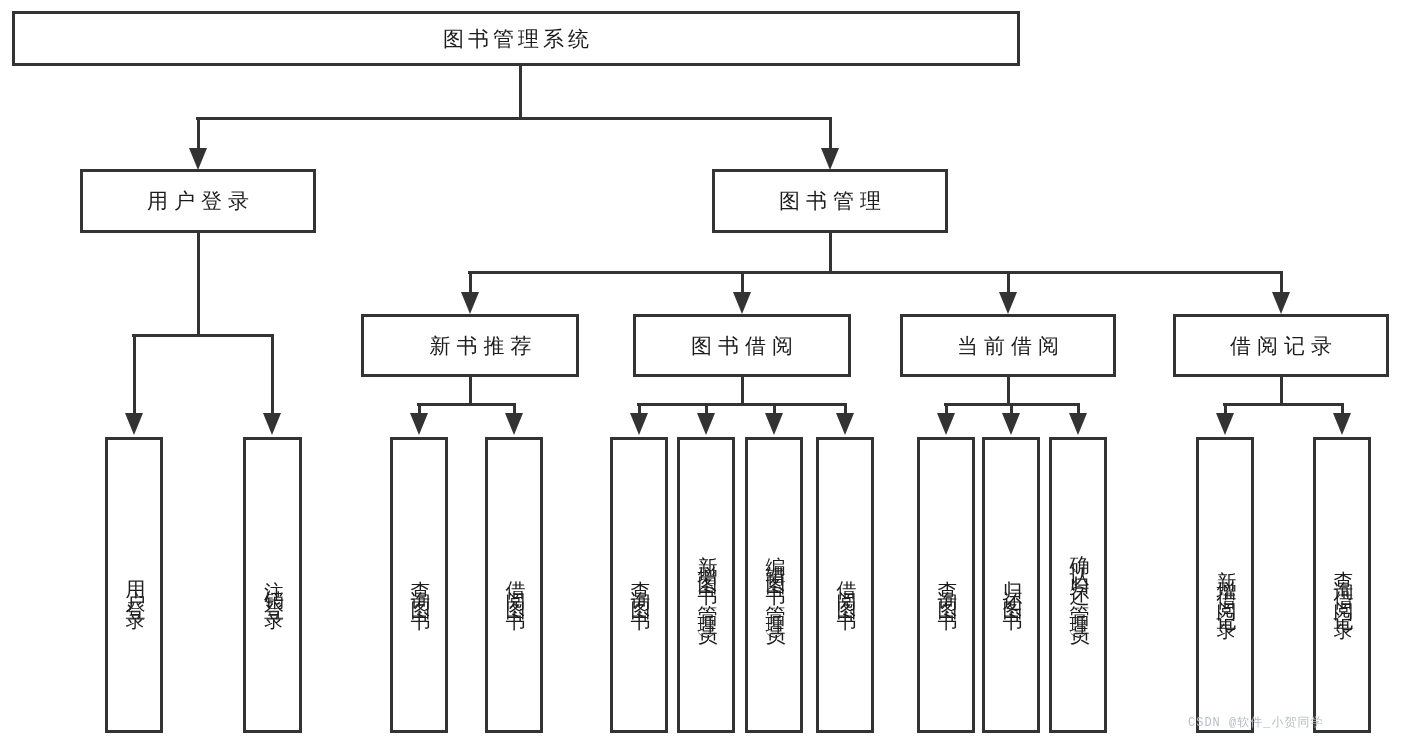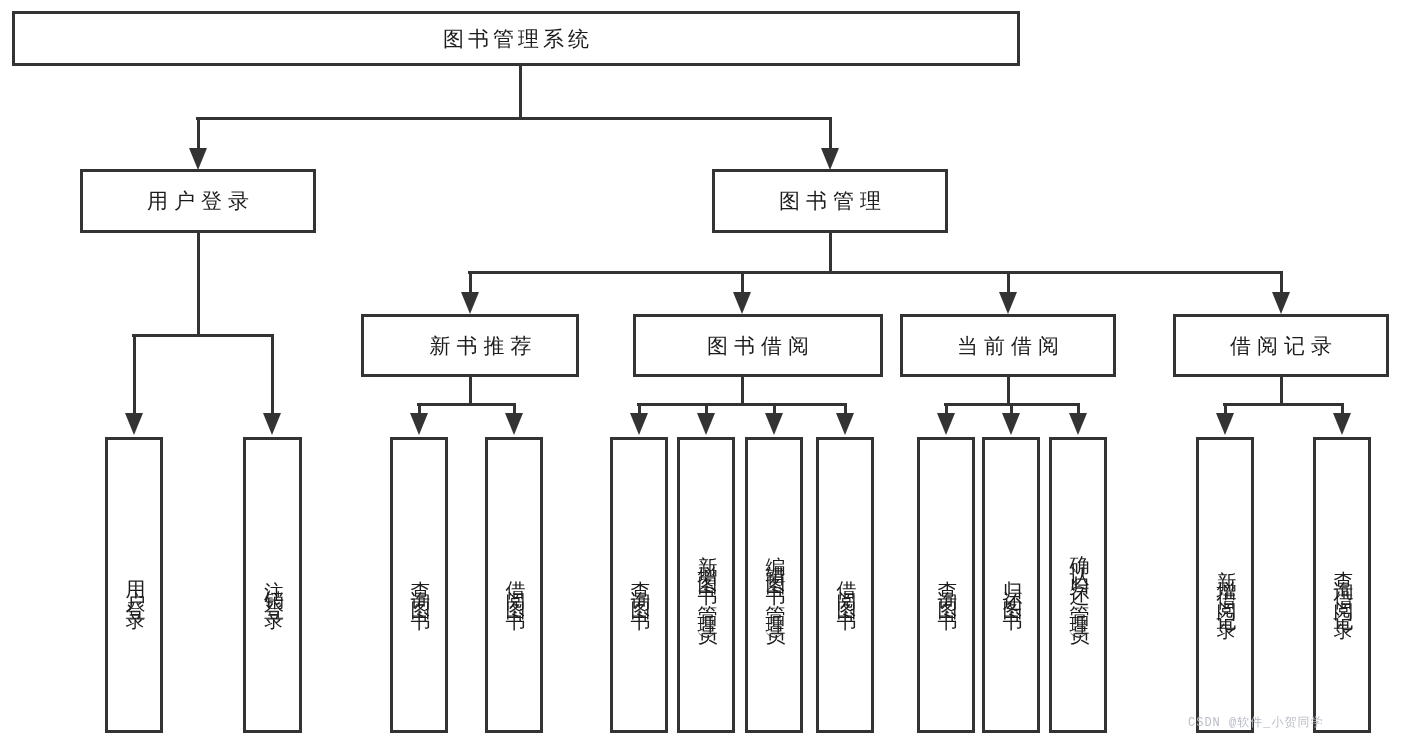--- a/index.html
+++ b/index.html
@@ -74,21 +74,21 @@
   <div class="vline" style="left:741px;top:271px;height:24px;"></div>
   <div class="arrow" style="left:733px;top:292px;"></div>
   <div class="vline" style="left:1007px;top:271px;height:24px;"></div>
   <div class="arrow" style="left:999px;top:292px;"></div>
   <div class="vline" style="left:1280px;top:271px;height:24px;"></div>
   <div class="arrow" style="left:1272px;top:292px;"></div>
 
   <div class="box" style="left:361px;top:314px;width:218px;height:63px;padding-left:21px;">
     <span class="hlabel">新书推荐</span>
   </div>
-  <div class="box" style="left:633px;top:314px;width:250px;height:63px;">
+  <div class="box" style="left:633px;top:314px;width:218px;height:63px;">
     <span class="hlabel">图书借阅</span>
   </div>
   <div class="box" style="left:1173px;top:314px;width:216px;height:63px;">
     <span class="hlabel">借阅记录</span>
   </div>
   <div class="box" style="left:900px;top:314px;width:216px;height:63px;">
     <span class="hlabel">当前借阅</span>
   </div>
 
   <div class="vline" style="left:469px;top:375px;height:30px;"></div>

